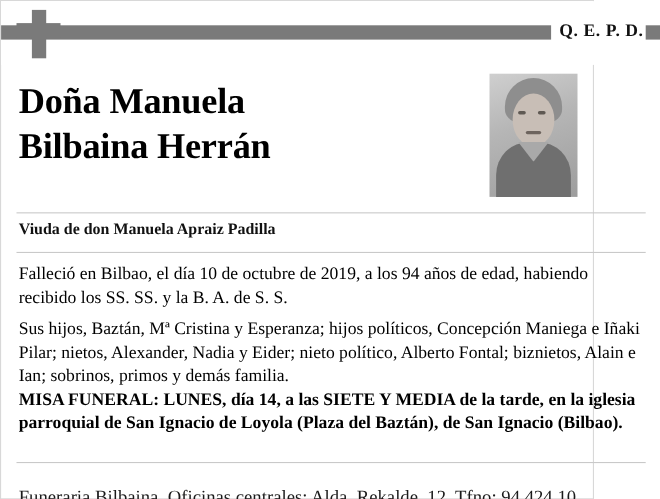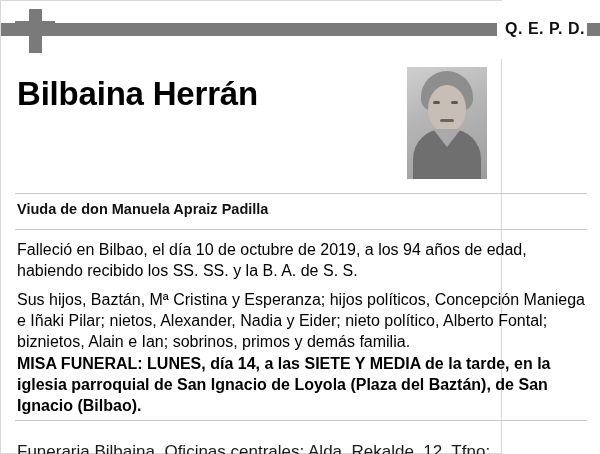--- a/index.html
+++ b/index.html
@@ -9,25 +9,26 @@
   body {
     width: 600px;
     height: 454px;
     background: #ffffff;
     font-family: "Liberation Sans", sans-serif;
     color: #000000;
     overflow: hidden;
   }
   .obituary {
     position: relative;
-    width: 502px;
+    width: 540px;
     height: 454px;
     box-sizing: border-box;
     border: 1px solid #d8d8d8;
     background: #ffffff;
+    font-family: Liberation Serif, serif;
   }
 
   
   .header-band {
     position: absolute;
     left: 0;
     top: 0;
     width: 600px;
     height: 58px;
     background: #ffffff;
@@ -220,20 +221,21 @@
     <div class="hair"></div>
     <div class="face"></div>
     <div class="eye-l"></div>
     <div class="eye-r"></div>
     <div class="mouth"></div>
     <div class="body"></div>
     <div class="collar"></div>
   </div>
 
   <div class="name-block">
+    <div class="name-line">Doña Manuela</div>
     <div class="name-line">Bilbaina Herrán</div>
   </div>
 
   <div class="thin-rule rule-a"></div>
   <div class="subtitle">Viuda de don Manuela Apraiz Padilla</div>
   <div class="thin-rule rule-b"></div>
 
   <div class="body-text para-1">Falleció en Bilbao, el día 10 de octubre de 2019, a los 94 años de edad, habiendo recibido los SS. SS. y la B. A. de S. S.</div>
   <div class="body-text para-2">Sus hijos, Baztán, Mª Cristina y Esperanza; hijos políticos, Concepción Maniega e Iñaki Pilar; nietos, Alexander, Nadia y Eider; nieto político, Alberto Fontal; biznietos, Alain e Ian; sobrinos, primos y demás familia.</div>
   <div class="body-text para-3">MISA FUNERAL: LUNES, día 14, a las SIETE Y MEDIA de la tarde, en la iglesia parroquial de San Ignacio de Loyola (Plaza del Baztán), de San Ignacio (Bilbao).</div>

